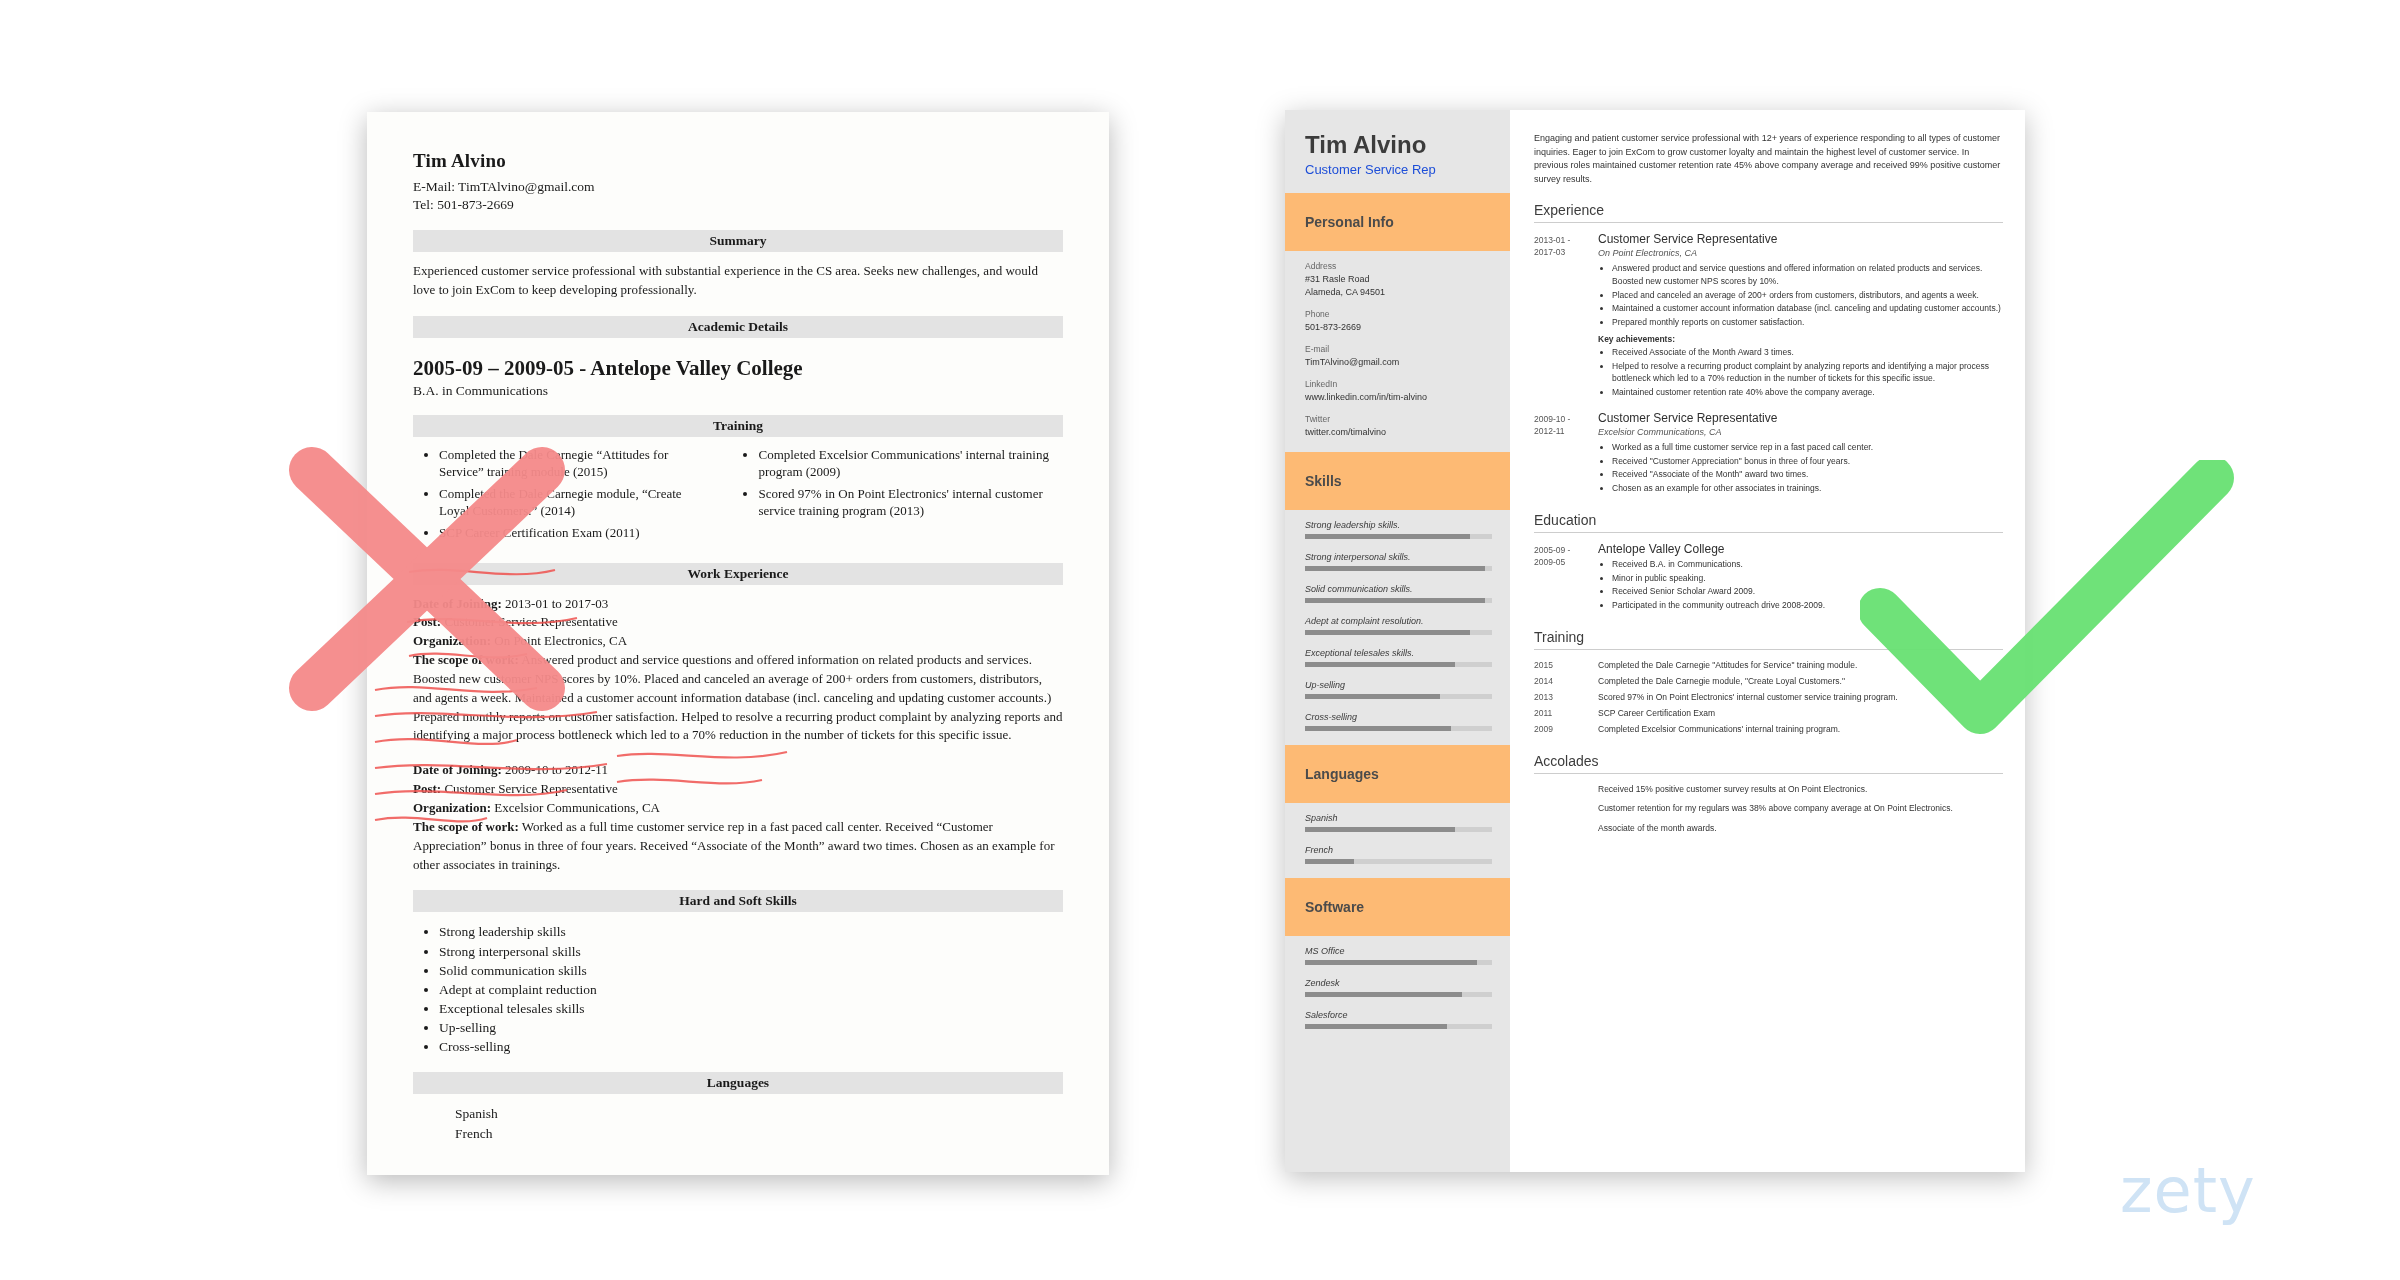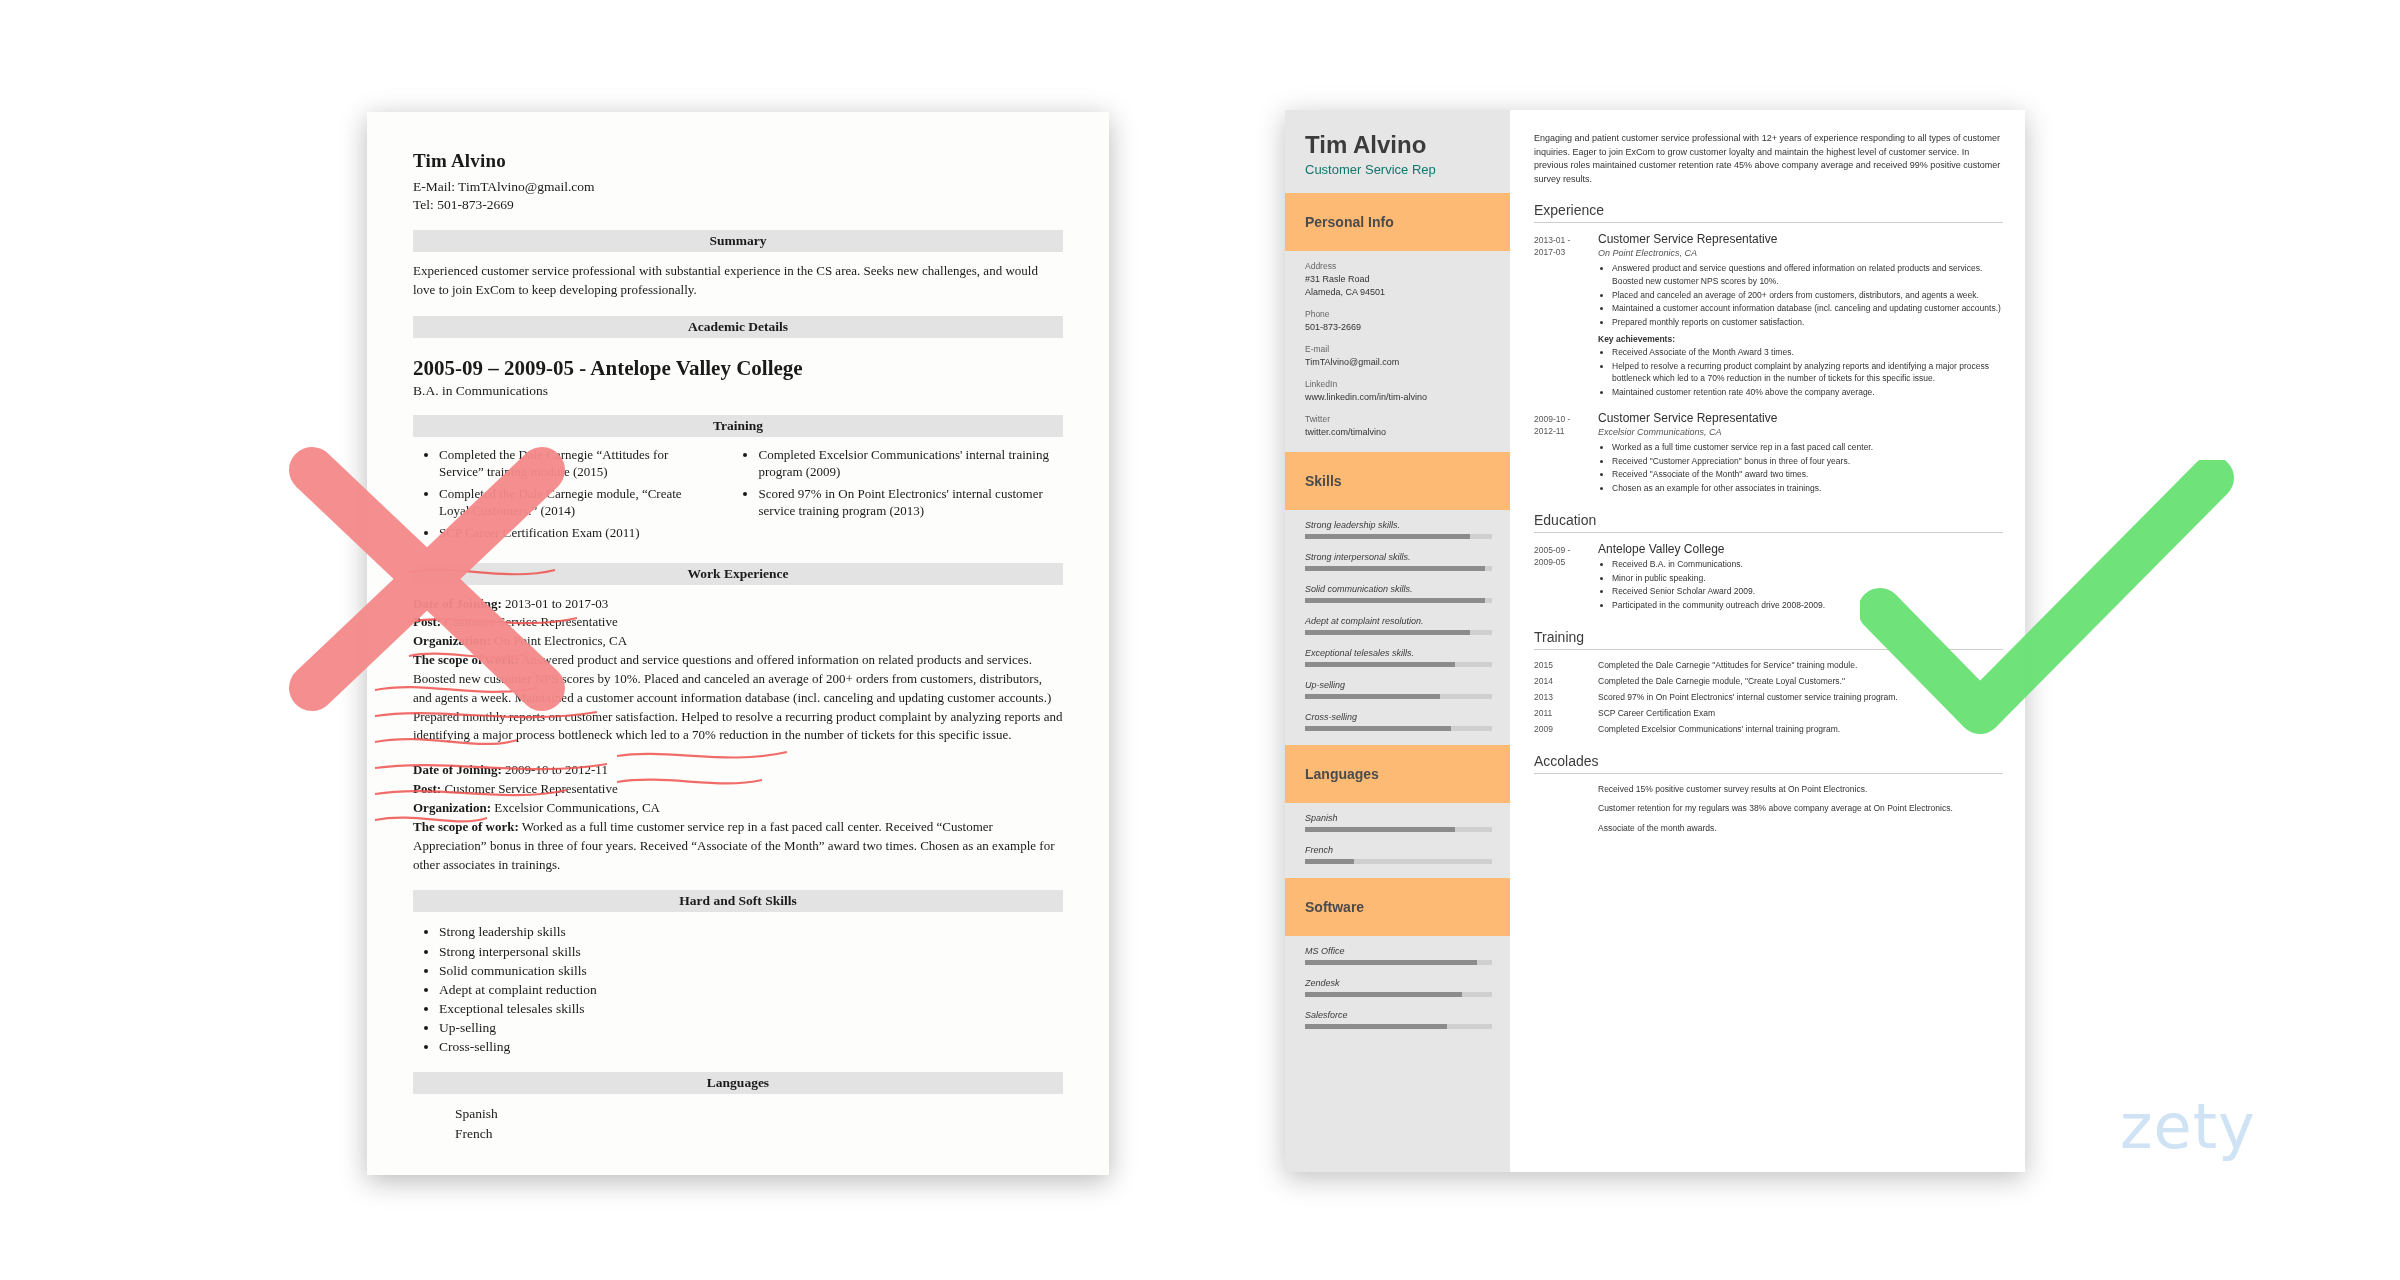--- a/index.html
+++ b/index.html
@@ -47,21 +47,21 @@
   .good-resume{
     position:absolute;left:1285px;top:110px;width:740px;height:1062px;
     background:#ffffff;
     box-shadow:0 6px 26px rgba(0,0,0,.25);
     display:flex;
     overflow:hidden;
   }
   .gr-left{width:225px;background:#e6e6e6;padding:22px 18px 18px 20px;box-sizing:border-box;}
   .gr-right{flex:1;padding:22px 22px 18px 24px;box-sizing:border-box;}
   .gr-name{font-size:24px;font-weight:bold;color:#3c3c3c;line-height:1.1;margin:0 0 4px 0;}
-  .gr-role{font-size:13px;color:#0f766e;margin:0 0 16px 0;}
+  .gr-role{font-size:13px;color:#1d4ed8;margin:0 0 16px 0;}
   .gr-sec{
     background:#fdba74;color:#4b4b4b;font-size:14px;font-weight:bold;
     padding:21px 8px;margin:14px -18px 10px -20px;padding-left:20px;
   }
   .gr-field{margin-bottom:11px;}
   .gr-flabel{font-size:8.5px;color:#666;margin-bottom:2px;}
   .gr-fval{font-size:9px;color:#333;line-height:1.35;}
   .skill-row{margin-bottom:13px;font-style:italic;}
   .skill-name{font-size:9px;color:#3a3a3a;margin-bottom:4px;}
   .meter{height:5px;background:#cfcfcf;position:relative;}
@@ -81,21 +81,21 @@
   .trow .ty{width:64px;flex:none;color:#555;}
   .acc-line{font-size:8.5px;color:#333;line-height:1.5;margin:0 0 7px 64px;}
 
   
   .mark{position:absolute;pointer-events:none;}
   .x-mark{left:280px;top:440px;width:300px;height:280px;}
   .v-mark{left:1860px;top:460px;width:380px;height:300px;}
 
   
   .zety{
-    position:absolute;left:2120px;top:1096px;
+    position:absolute;left:2120px;top:1160px;
     font-family:"DejaVu Sans", sans-serif;
     font-size:62px;color:#cfe3f5;letter-spacing:1px;line-height:1;text-align:right;
   }
 
   
   .scribble{position:absolute;pointer-events:none;}
 </style>
 </head>
 <body>
 

